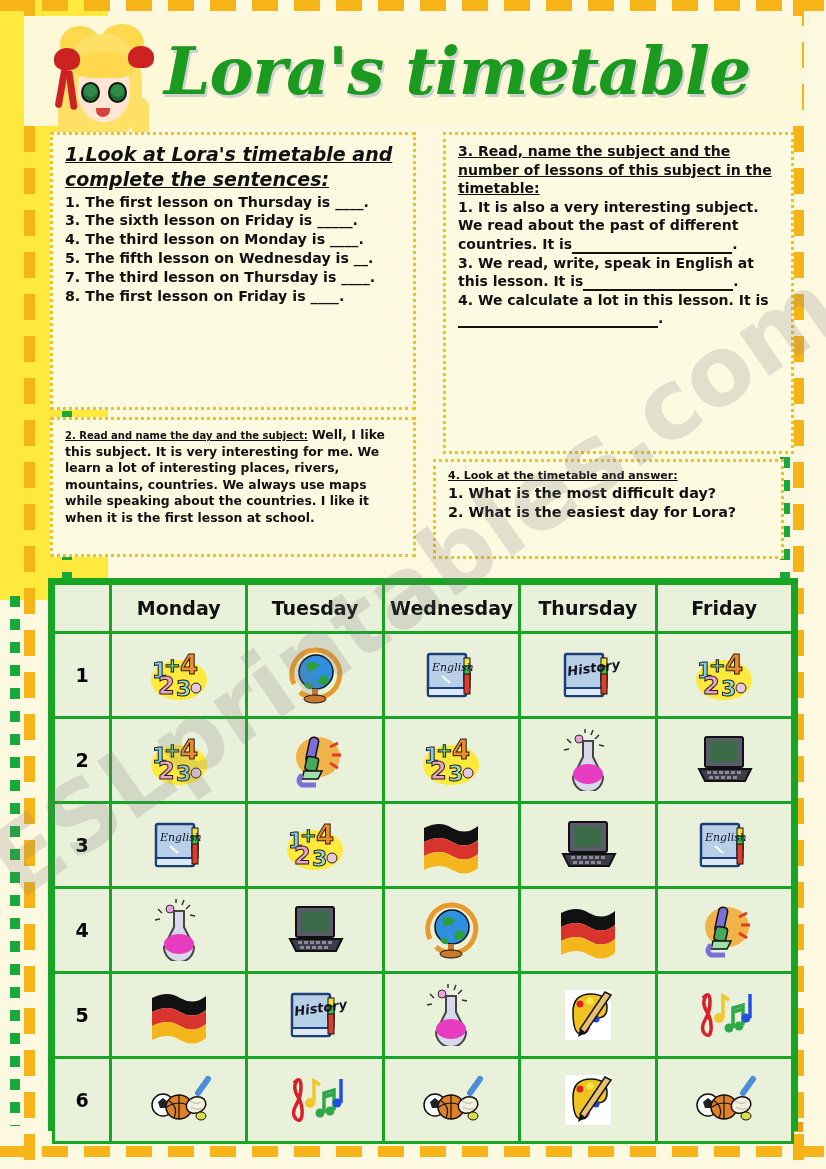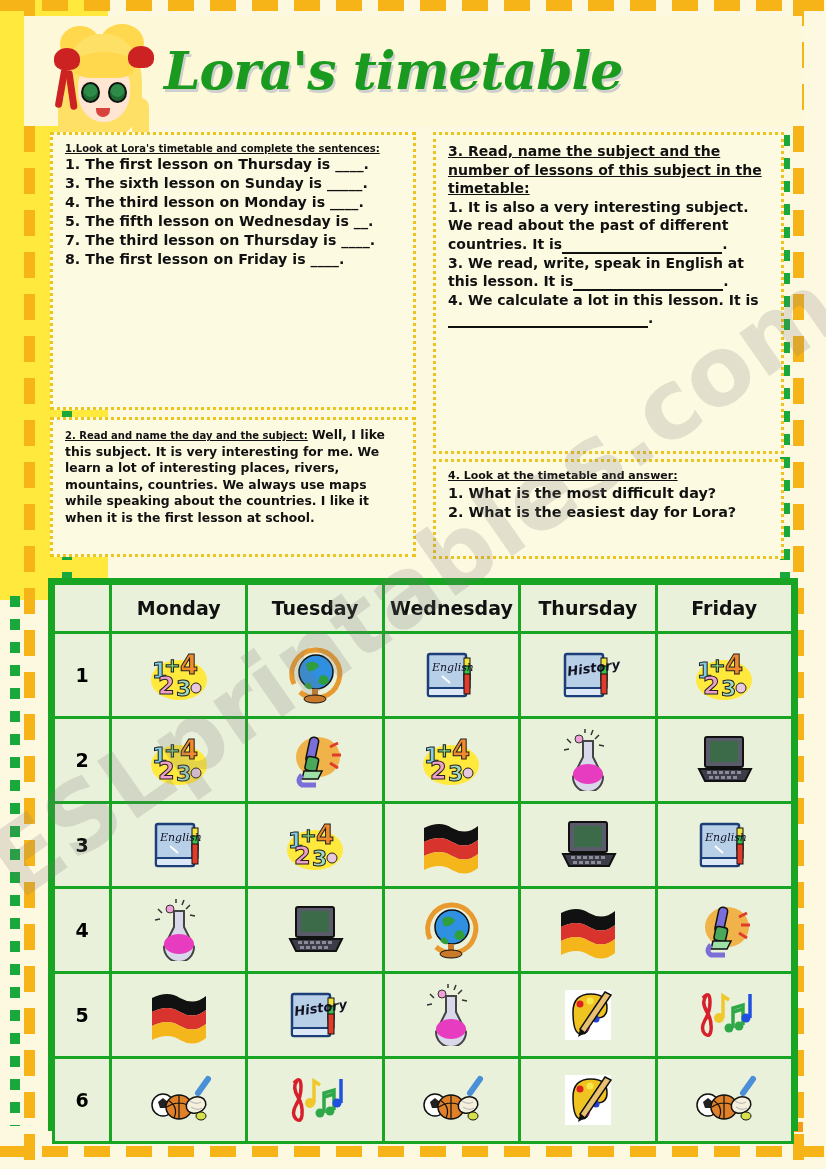--- a/index.html
+++ b/index.html
@@ -48,21 +48,21 @@
 
   
   #header{
     position:absolute;left:24px;top:16px;width:778px;height:110px;
     background:#fdf8d8;
   }
   #title{
     position:absolute;left:140px;top:12px;width:650px;
     color:#1a9a1e;
     font-family:"DejaVu Serif", serif;
-    font-size:52px;font-weight:bold;font-style:italic;
+    font-size:66px;font-weight:bold;font-style:italic;
     letter-spacing:-1px;
     text-shadow:2px 3px 0 #cfcfcf;
     white-space:nowrap;
     line-height:86px;
   }
   
   #girl{
     position:absolute;left:24px;top:8px;width:112px;height:130px;
   }
   .g{position:absolute;}
@@ -96,24 +96,24 @@
     padding:7px 10px 6px 12px;
     font-family:"DejaVu Sans", sans-serif;
     font-weight:bold;
     color:#111;
   }
   .exbox p{margin:0;line-height:1.33;}
   .hd{text-decoration:underline;}
   .ln{display:inline-block;border-bottom:2px solid #111;vertical-align:bottom;}
 
   #ex1{left:50px;top:132px;width:366px;height:278px;font-size:14.2px;}
-  #ex1 .hd{font-size:10px;}
+  #ex1 .hd{font-size:19px;font-style:italic;}
   #ex2{left:50px;top:417px;width:366px;height:140px;font-size:12.4px;}
   #ex2 .hd{font-size:10px;}
-  #ex3{left:433px;top:132px;width:351px;height:322px;font-size:14px;}
+  #ex3{left:443px;top:132px;width:351px;height:322px;font-size:14px;}
   #ex3 .hd{font-size:14px;}
   #ex4{left:433px;top:459px;width:351px;height:100px;font-size:14.4px;}
   #ex4 .hd{font-size:11px;}
 
   
   #timetable{
     position:absolute;left:48px;top:578px;width:750px;height:553px;
     border:4px solid #18a524;box-sizing:border-box;
     background:#5eead4;
   }
@@ -184,21 +184,21 @@
       <div class="g ribbon ribbon-r"></div>
       <div class="g ribbon-tail rt1"></div>
       <div class="g ribbon-tail rt2"></div>
     </div>
     <div id="title">Lora's timetable</div>
   </div>
 
   <div id="ex1" class="exbox">
     <p class="hd">1.Look at Lora's timetable and complete the sentences:</p>
     <p>1. The first lesson on Thursday is ____.</p>
-    <p>3. The sixth lesson on Sunday is _____.</p>
+    <p>3. The sixth lesson on Friday is _____.</p>
     <p>4. The third lesson on Monday is ____.</p>
     <p>5. The fifth lesson on Wednesday is __.</p>
     <p>7. The third lesson on Thursday is ____.</p>
     <p>8. The first lesson on Friday is ____.</p>
   </div>
 
   <div id="ex2" class="exbox">
     <p><span class="hd">2. Read and name the day and the subject:</span>
        <span>Well, I like this subject. It is very interesting for me. We learn a lot of interesting places, rivers, mountains, countries. We always use maps while speaking about the countries. I like it when it is the first lesson at school.</span></p>
   </div>

